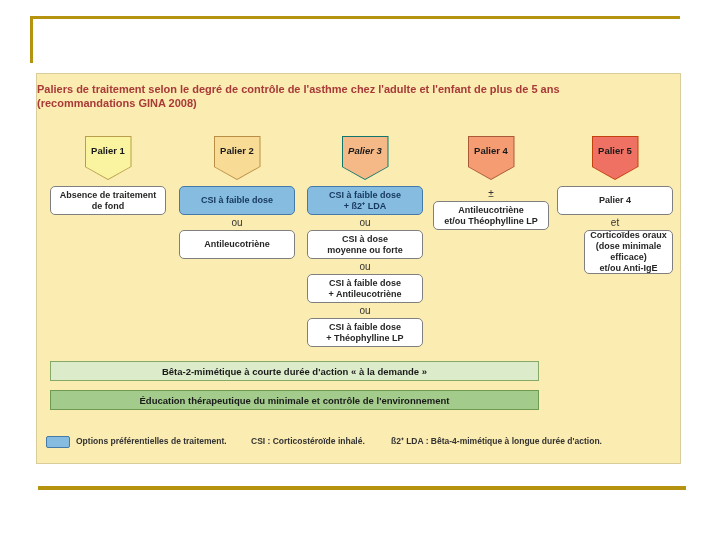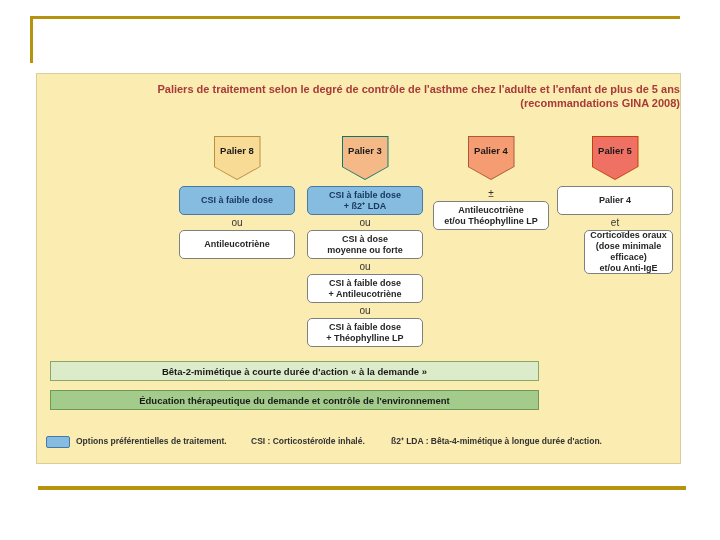--- a/index.html
+++ b/index.html
@@ -9,21 +9,21 @@
   
   .rule{position:absolute;background:var(--accent-gold,#B5930E);}
   #top-rule{left:30px;top:16px;width:650px;height:3px;}
   #left-rule{left:30px;top:16px;width:3px;height:47px;}
   #bottom-rule{left:38px;top:486px;width:648px;height:4px;}
 
   
   #panel{position:absolute;left:36px;top:73px;width:645px;height:391px;
          background:var(--panel-bg,#FBECB2);border:1px solid #d9cd9a;box-sizing:border-box;}
 
-  #diagram-title{position:absolute;top:9px;left:0;right:0;text-align:right;
+  #diagram-title{position:absolute;top:9px;left:0;right:0;text-align:left;
                  color:var(--title-red,#A83A38);font-weight:bold;font-size:11px;line-height:13.5px;}
 
   
   .column{position:absolute;top:62px;width:116px;}
   .col-1{left:13px}.col-2{left:142px}.col-3{left:270px}.col-4{left:396px}.col-5{left:520px}
 
   .badge-outer{position:relative;width:47px;height:44px;margin:0 auto 6px auto;
                clip-path:polygon(0 0,100% 0,100% 70%,50% 100%,0 70%);}
   .badge-inner{position:absolute;inset:1px;clip-path:polygon(0 0,100% 0,100% 70%,50% 100%,0 70%);}
   .badge-label{position:absolute;top:9px;left:0;right:0;text-align:center;
@@ -64,41 +64,51 @@
   <div id="top-rule" class="rule"></div>
   <div id="left-rule" class="rule"></div>
 
   <div id="panel">
     <div id="diagram-title">
       <div>Paliers de traitement selon le degré de contrôle de l'asthme chez l'adulte et l'enfant de plus de 5 ans</div>
       <div>(recommandations GINA 2008)</div>
     </div>
 
     <div id="bar-1" class="bar">Bêta-2-mimétique à courte durée d'action « à la demande »</div>
-    <div id="bar-2" class="bar">Éducation thérapeutique du demande et contrôle de l'environnement</div>
+    <div id="bar-2" class="bar">Éducation thérapeutique du minimale et contrôle de l'environnement</div>
 
     <div id="legend">
       <div id="legend-swatch"></div>
       <div id="legend-label-options" class="legend-label">Options préférentielles de traitement.</div>
       <div id="legend-label-csi" class="legend-label">CSI : Corticostéroïde inhalé.</div>
       <div id="legend-label-b2" class="legend-label">ß2⁺ LDA : Bêta-4-mimétique à longue durée d'action.</div>
     </div>
+  <div class="column col-1">
+        <div class="badge-outer" style="background: rgb(185, 158, 75);">
+          <div class="badge-inner" style="background: rgb(250, 244, 160);"></div>
+          <span class="badge-label">Palier 1</span>
+        </div>
+        <div class="stack">
+          <div class="box white">Absence de traitement
+de fond</div>
+        </div>
+      </div>
       <div class="column col-2">
         <div class="badge-outer" style="background: rgb(186, 143, 69);">
           <div class="badge-inner" style="background: rgb(248, 219, 149);"></div>
-          <span class="badge-label">Palier 8</span>
+          <span class="badge-label">Palier 2</span>
         </div>
         <div class="stack">
           <div class="box blue">CSI à faible dose</div>
           <div class="connector">ou</div>
           <div class="box white">Antileucotriène</div>
         </div>
       </div>
       <div class="column col-3">
-        <div class="badge-outer" style="background: #0f766e;">
+        <div class="badge-outer" style="background: #0f766e; font-style: italic;">
           <div class="badge-inner" style="background: rgb(245, 185, 135);"></div>
           <span class="badge-label">Palier 3</span>
         </div>
         <div class="stack">
           <div class="box blue">CSI à faible dose
 + ß2⁺ LDA</div>
           <div class="connector">ou</div>
           <div class="box white">CSI à dose
 moyenne ou forte</div>
           <div class="connector">ou</div>

